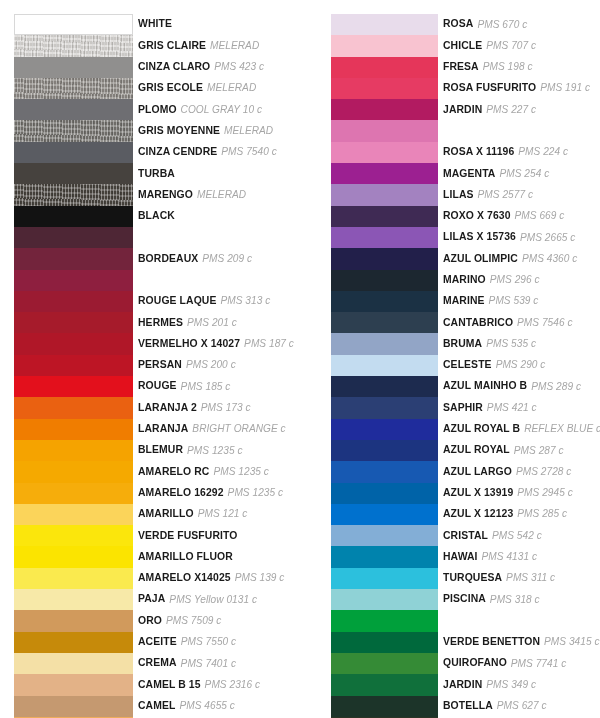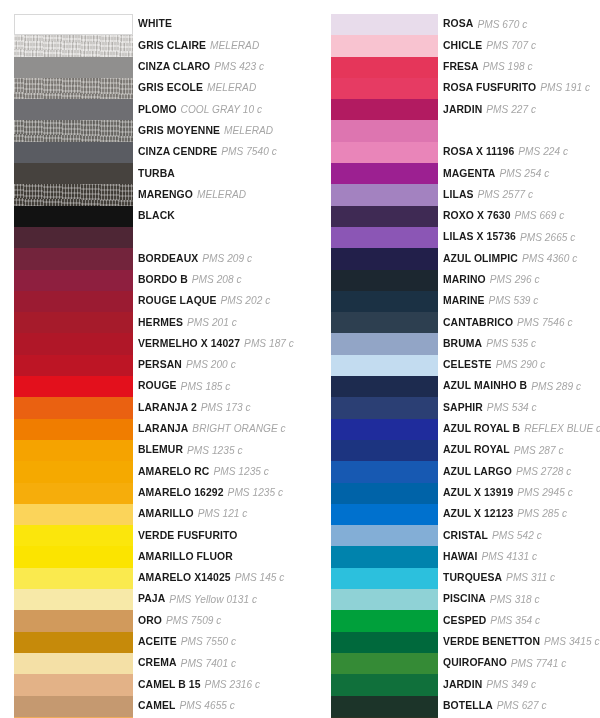--- a/index.html
+++ b/index.html
@@ -145,30 +145,26 @@
       </div>
       <div class="row">
         <div class="swatch" title="BORDEAUX" style="background: rgb(115, 36, 60);"></div>
         <div class="label">
           <span class="cname">BORDEAUX</span>
           <span class="cref">PMS 209 c</span>
         </div>
       </div>
       <div class="row">
         <div class="swatch" title="BORDO B" style="background: rgb(142, 31, 63);"></div>
-        <div class="label">
-          <span class="cname">BORDO B</span>
-          <span class="cref">PMS 208 c</span>
-        </div>
       </div>
       <div class="row">
         <div class="swatch" title="ROUGE LAQUE" style="background: rgb(155, 27, 50);"></div>
         <div class="label">
           <span class="cname">ROUGE LAQUE</span>
-          <span class="cref">PMS 202 c</span>
+          <span class="cref">PMS 313 c</span>
         </div>
       </div>
       <div class="row">
         <div class="swatch" title="HERMES" style="background: rgb(166, 27, 43);"></div>
         <div class="label">
           <span class="cname">HERMES</span>
           <span class="cref">PMS 201 c</span>
         </div>
       </div>
       <div class="row">
@@ -243,21 +239,21 @@
       <div class="row">
         <div class="swatch" title="AMARILLO FLUOR" style="background: rgb(251, 228, 0);"></div>
         <div class="label">
           <span class="cname">AMARILLO FLUOR</span>
         </div>
       </div>
       <div class="row">
         <div class="swatch" title="AMARELO X14025" style="background: rgb(250, 234, 78);"></div>
         <div class="label">
           <span class="cname">AMARELO X14025</span>
-          <span class="cref">PMS 145 c</span>
+          <span class="cref">PMS 139 c</span>
         </div>
       </div>
       <div class="row">
         <div class="swatch" title="PAJA" style="background: rgb(247, 233, 168);"></div>
         <div class="label">
           <span class="cname">PAJA</span>
           <span class="cref">PMS Yellow 0131 c</span>
         </div>
       </div>
       <div class="row">
@@ -420,21 +416,21 @@
         <div class="swatch" title="AZUL MAINHO B" style="background: rgb(29, 43, 79);"></div>
         <div class="label">
           <span class="cname">AZUL MAINHO B</span>
           <span class="cref">PMS 289 c</span>
         </div>
       </div>
       <div class="row">
         <div class="swatch" title="SAPHIR" style="background: rgb(43, 63, 116);"></div>
         <div class="label">
           <span class="cname">SAPHIR</span>
-          <span class="cref">PMS 534 c</span>
+          <span class="cref">PMS 421 c</span>
         </div>
       </div>
       <div class="row">
         <div class="swatch" title="AZUL ROYAL B" style="background: rgb(31, 44, 156);"></div>
         <div class="label">
           <span class="cname">AZUL ROYAL B</span>
           <span class="cref">REFLEX BLUE c</span>
         </div>
       </div>
       <div class="row">
@@ -488,24 +484,20 @@
       </div>
       <div class="row">
         <div class="swatch" title="PISCINA" style="background: rgb(143, 210, 214);"></div>
         <div class="label">
           <span class="cname">PISCINA</span>
           <span class="cref">PMS 318 c</span>
         </div>
       </div>
       <div class="row">
         <div class="swatch" title="CESPED" style="background: rgb(0, 160, 59);"></div>
-        <div class="label">
-          <span class="cname">CESPED</span>
-          <span class="cref">PMS 354 c</span>
-        </div>
       </div>
       <div class="row">
         <div class="swatch" title="VERDE BENETTON" style="background: rgb(0, 105, 60);"></div>
         <div class="label">
           <span class="cname">VERDE BENETTON</span>
           <span class="cref">PMS 3415 c</span>
         </div>
       </div>
       <div class="row">
         <div class="swatch" title="QUIROFANO" style="background: rgb(53, 139, 54);"></div>

